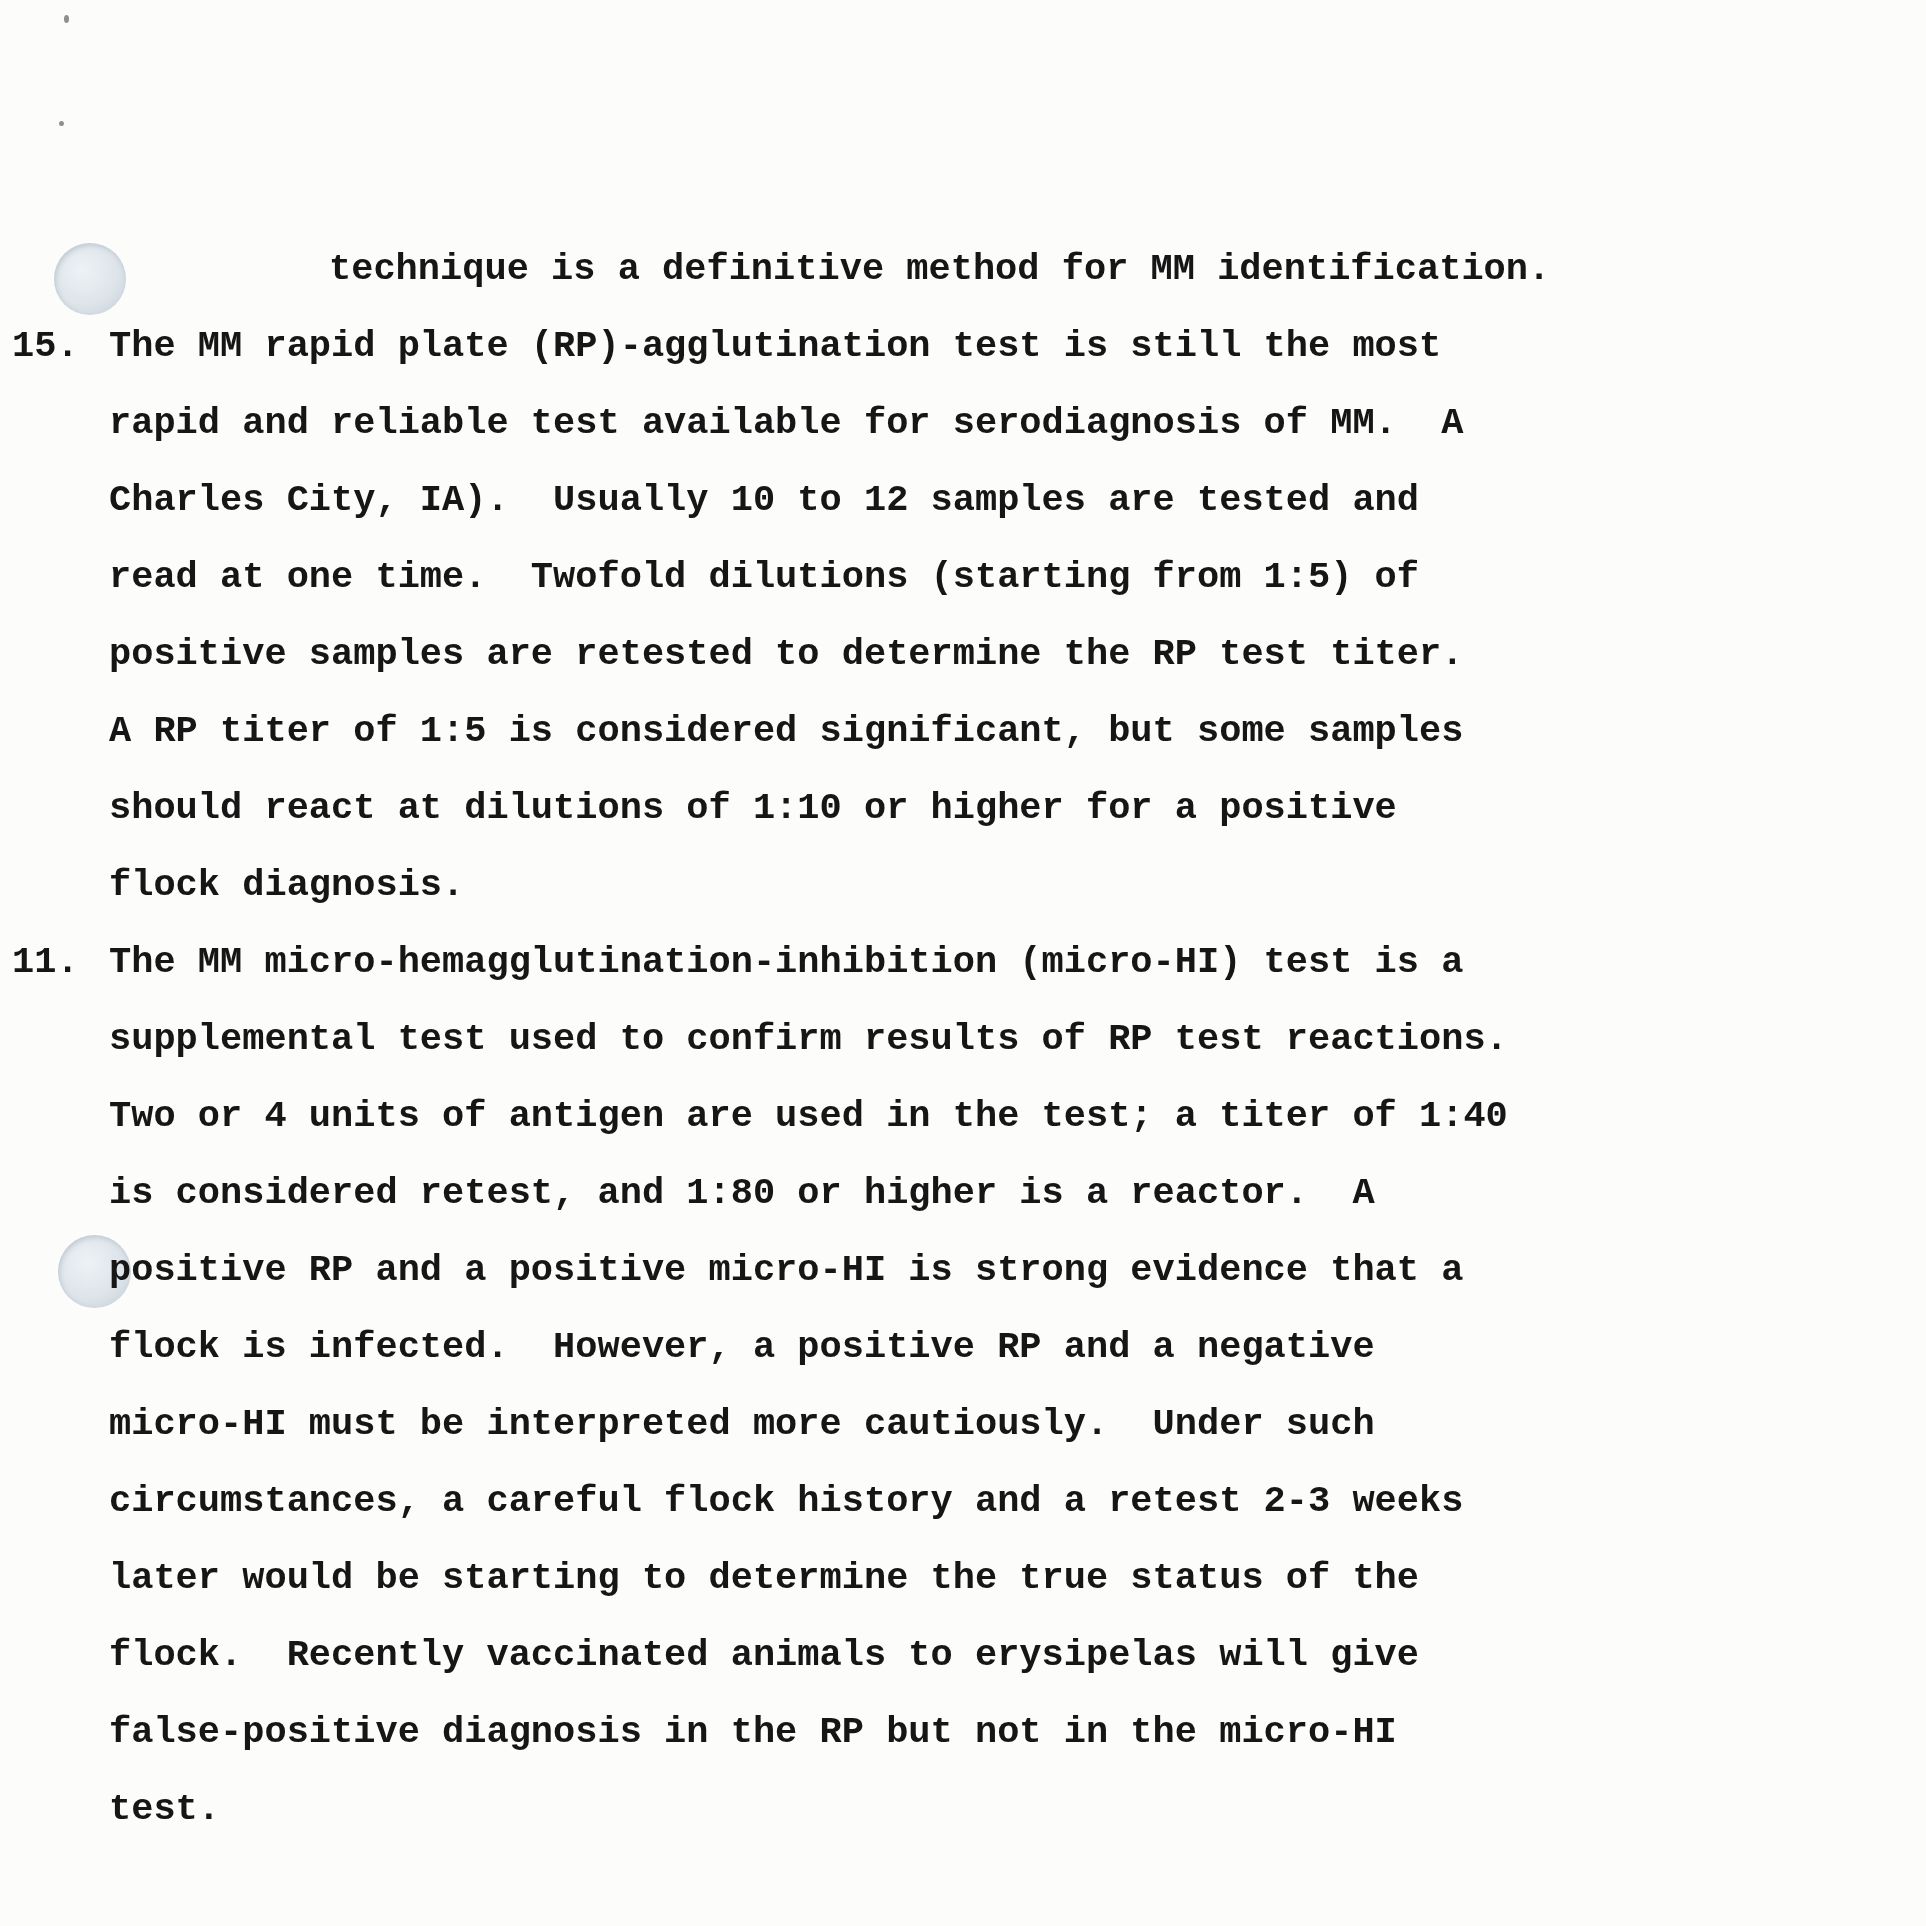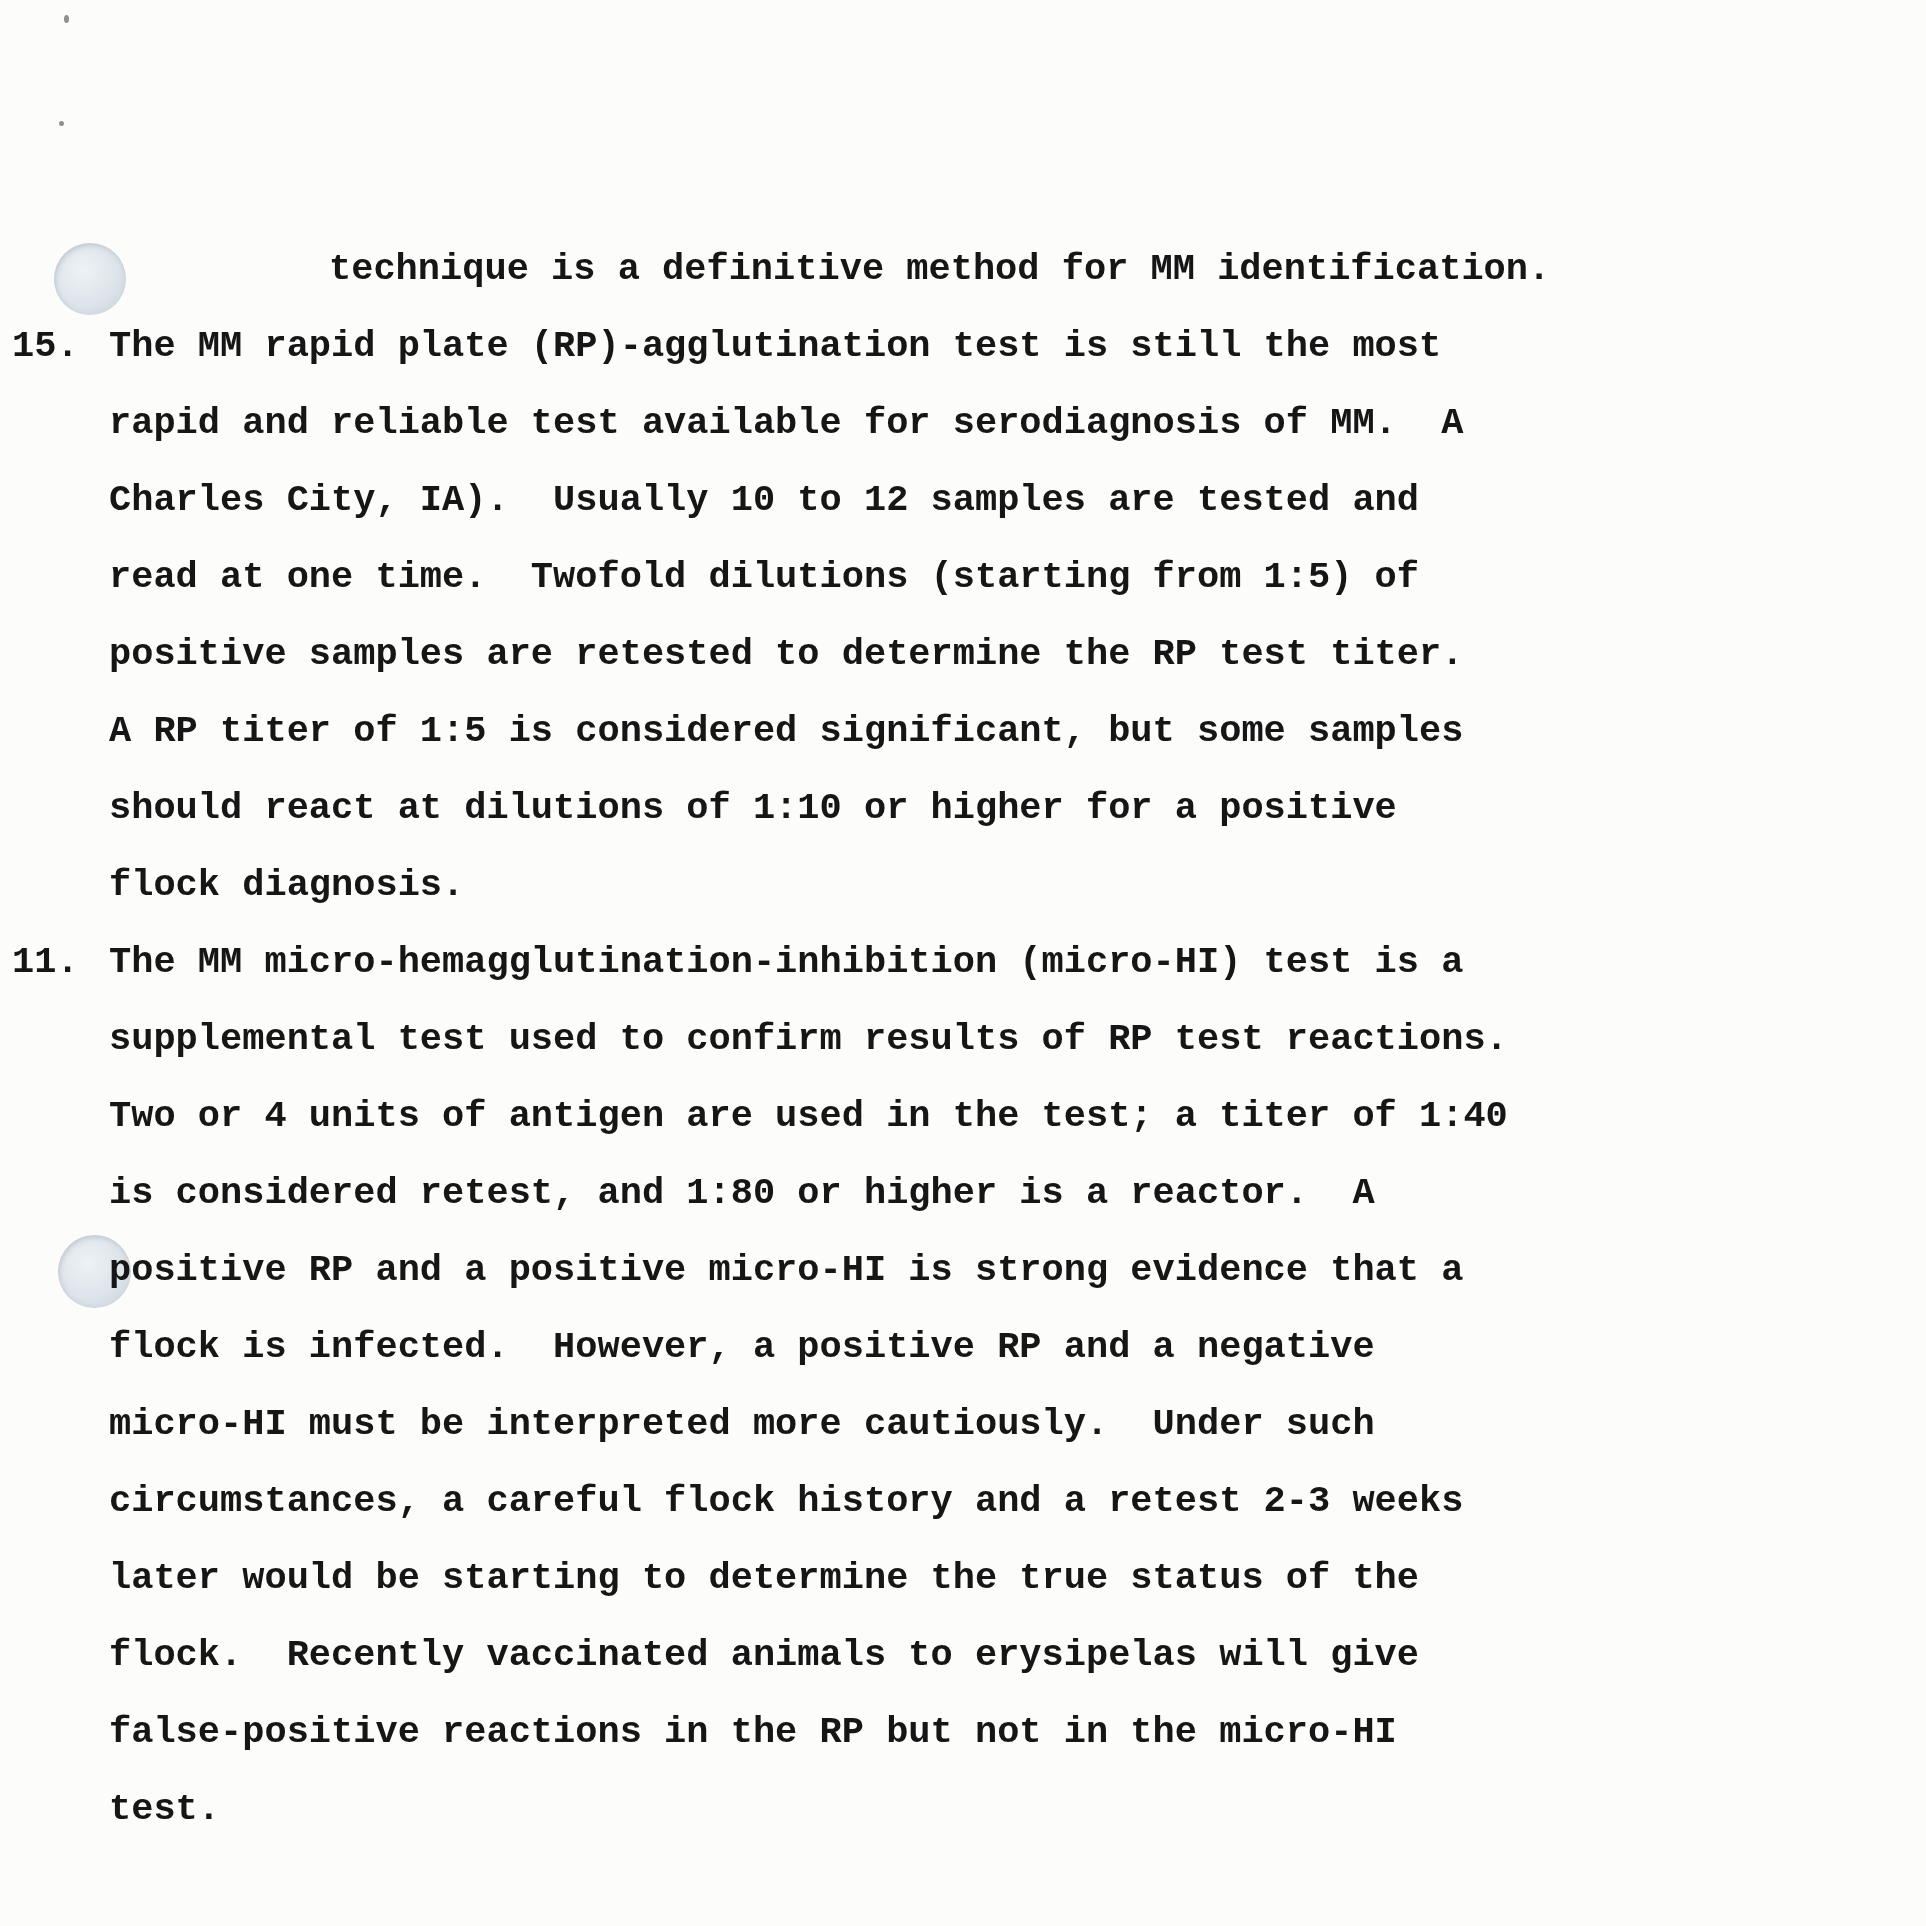--- a/index.html
+++ b/index.html
@@ -91,21 +91,21 @@
         <div class="line">The MM micro-hemagglutination-inhibition (micro-HI) test is a</div>
         <div class="line">supplemental test used to confirm results of RP test reactions.</div>
         <div class="line">Two or 4 units of antigen are used in the test; a titer of 1:40</div>
         <div class="line">is considered retest, and 1:80 or higher is a reactor.  A</div>
         <div class="line">positive RP and a positive micro-HI is strong evidence that a</div>
         <div class="line">flock is infected.  However, a positive RP and a negative</div>
         <div class="line">micro-HI must be interpreted more cautiously.  Under such</div>
         <div class="line">circumstances, a careful flock history and a retest 2-3 weeks</div>
         <div class="line">later would be starting to determine the true status of the</div>
         <div class="line">flock.  Recently vaccinated animals to erysipelas will give</div>
-        <div class="line">false-positive reactions in the RP but not in the micro-HI</div>
+        <div class="line">false-positive diagnosis in the RP but not in the micro-HI</div>
         <div class="line">test.</div>
       </div>
     </div>
 
   </div>
 
 </div>
 
 
 </body></html>

